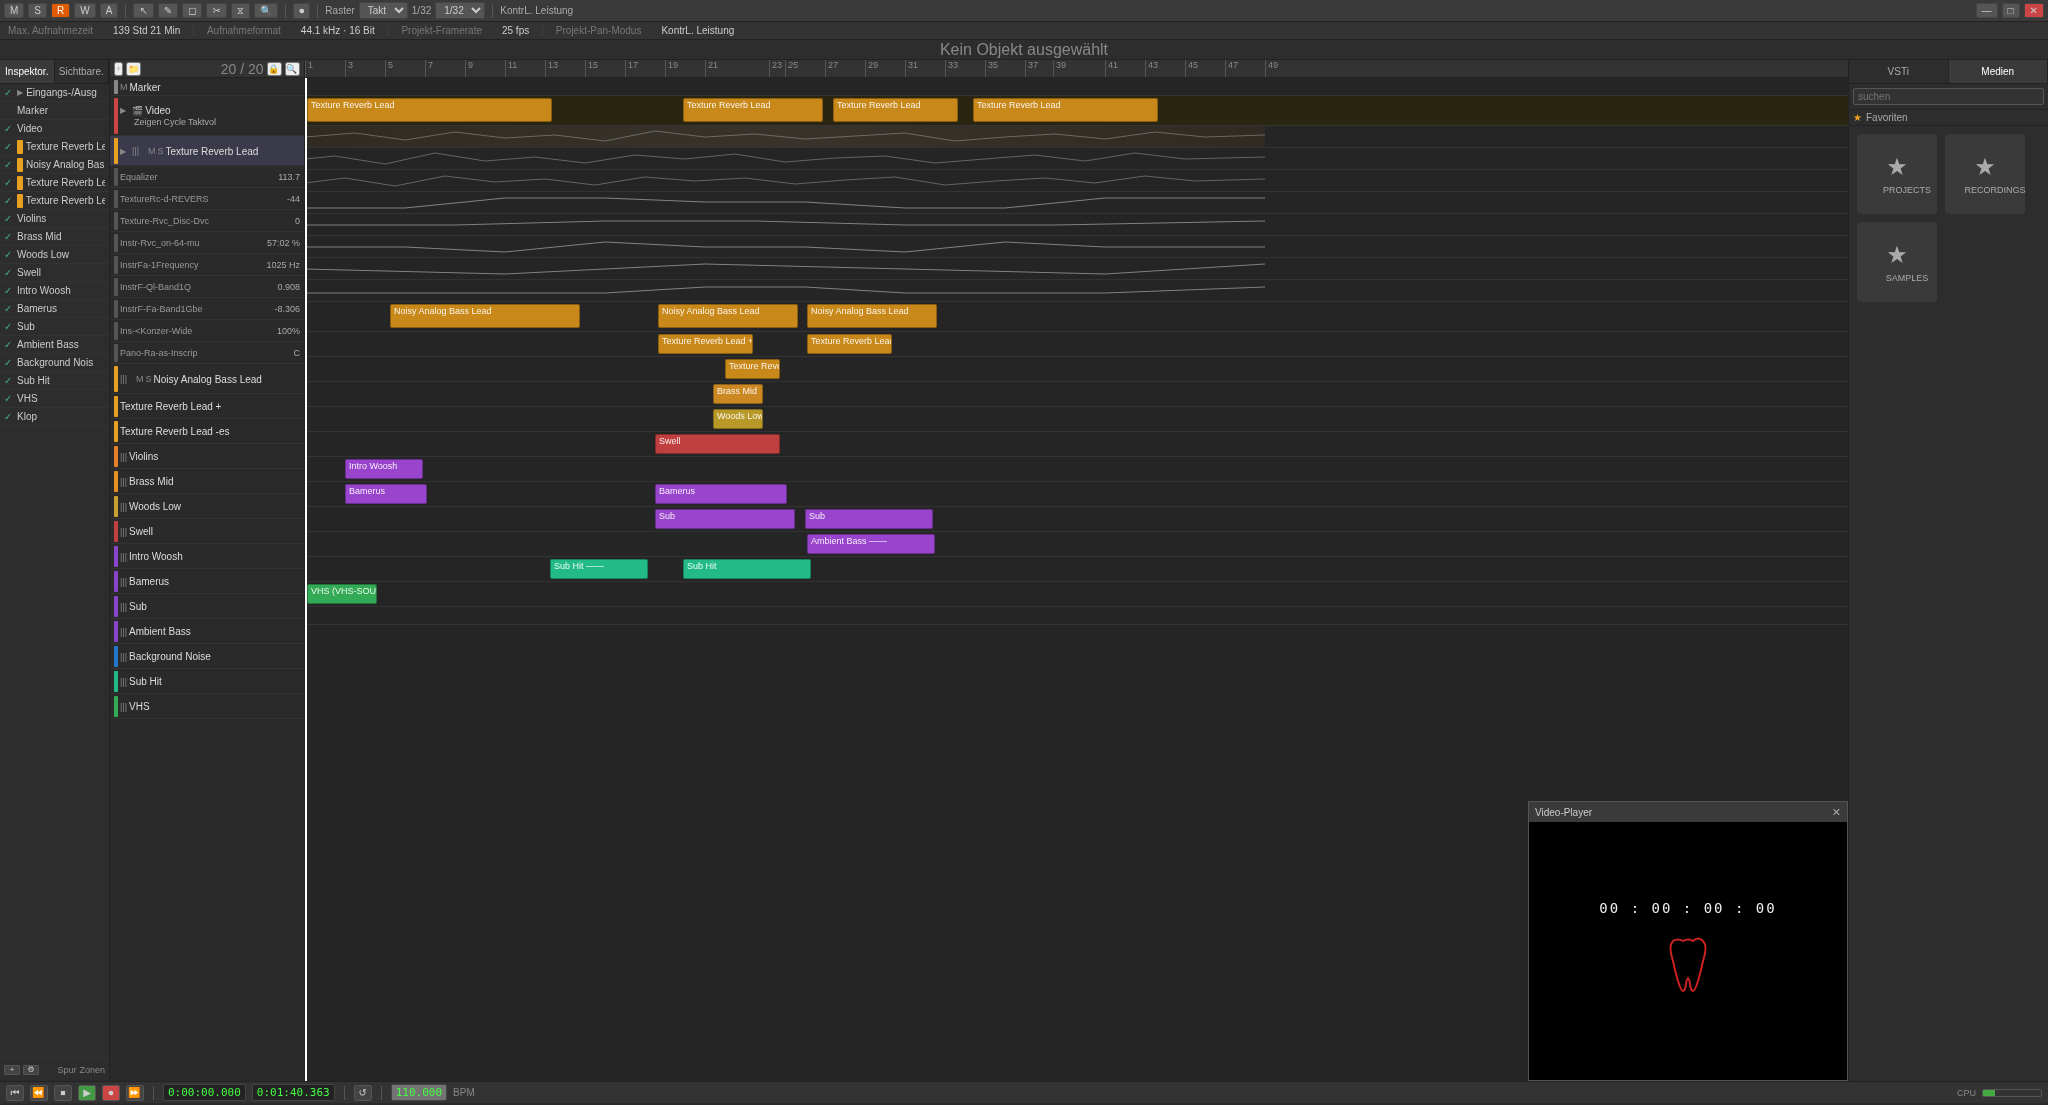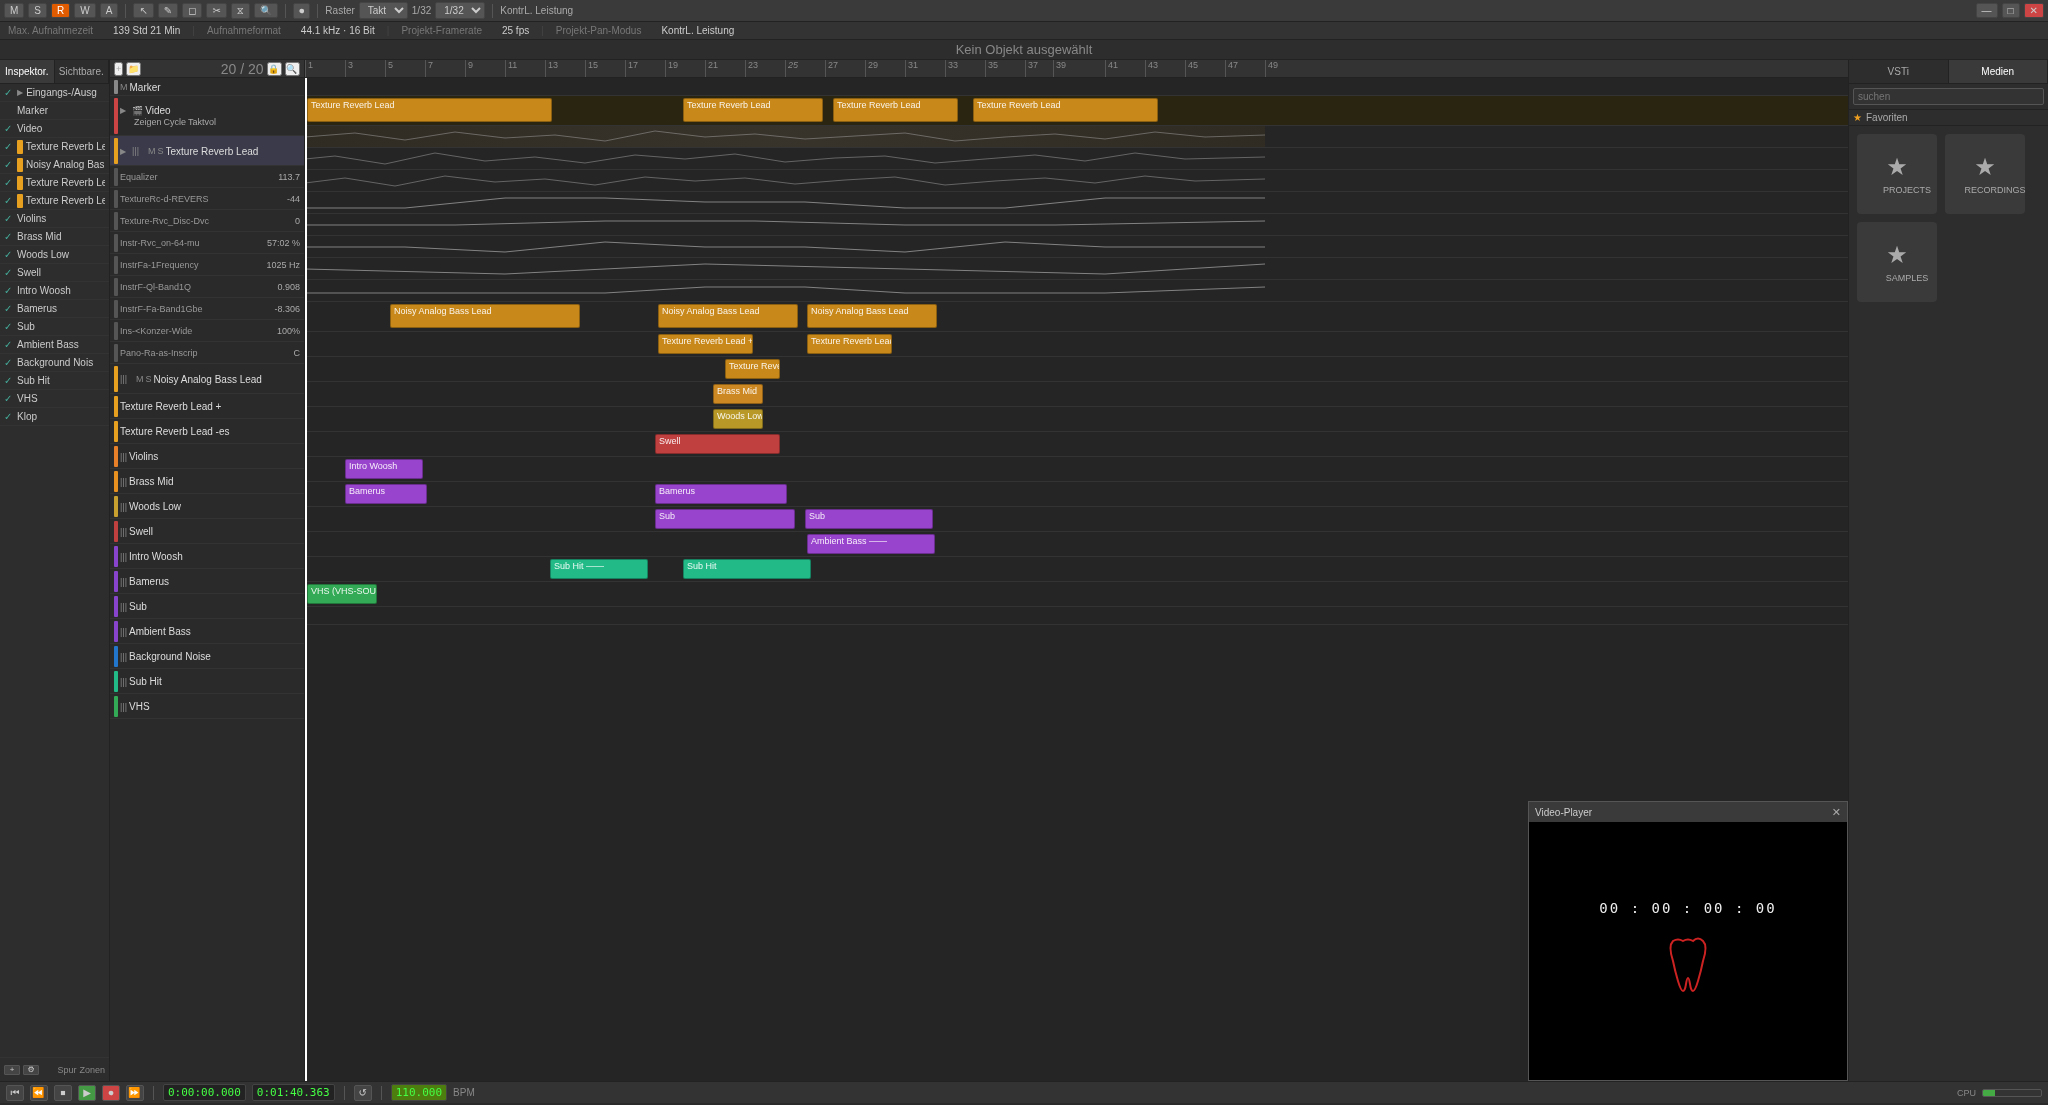--- a/index.html
+++ b/index.html
@@ -51,21 +51,21 @@
     .info-label { color: #777; }
     .info-value { color: #ccc; }
 
     
     #center-title {
       background: #2d2d2d;
       height: 20px;
       display: flex;
       align-items: center;
       justify-content: center;
-      font-size: 13px;
+      font-size: 16px;
       color: #888;
       border-bottom: 1px solid #222;
     }
 
     
     #main-layout {
       display: flex;
       height: calc(1105px - 22px - 18px - 20px - 22px);
     }
 
@@ -332,21 +332,21 @@
     .time-display {
       background: #222;
       border: 1px solid #444;
       color: #4f4;
       font-family: monospace;
       font-size: 11px;
       padding: 1px 4px;
       border-radius: 2px;
     }
     .tempo-display {
-      background: #4d7c0f;
+      background: #737373;
       border: 1px solid #444;
       color: #4f4;
       font-family: monospace;
       font-size: 11px;
       padding: 1px 4px;
       border-radius: 2px;
     }
   </style>
 </head>
 <body>
@@ -745,21 +745,21 @@
         <div class="ruler-mark" style="left:40px;">3</div>
         <div class="ruler-mark" style="left:80px;">5</div>
         <div class="ruler-mark" style="left:120px;">7</div>
         <div class="ruler-mark" style="left:160px;">9</div>
         <div class="ruler-mark" style="left:200px;">11</div>
         <div class="ruler-mark" style="left:240px;">13</div>
         <div class="ruler-mark" style="left:280px;">15</div>
         <div class="ruler-mark" style="left:320px;">17</div>
         <div class="ruler-mark" style="left:360px;">19</div>
         <div class="ruler-mark" style="left:400px;">21</div>
-        <div class="ruler-mark" style="left:440px;">23</div>
+        <div class="ruler-mark" style="left:464px;">23</div>
         <div class="ruler-mark" style="left:480px;font-style:italic;">25</div>
         <div class="ruler-mark" style="left:520px;">27</div>
         <div class="ruler-mark" style="left:560px;">29</div>
         <div class="ruler-mark" style="left:600px;">31</div>
         <div class="ruler-mark" style="left:640px;">33</div>
         <div class="ruler-mark" style="left:680px;">35</div>
         <div class="ruler-mark" style="left:720px;">37</div>
         <div class="ruler-mark" style="left:748px;text-align:right;">39</div>
         <div class="ruler-mark" style="left:800px;">41</div>
         <div class="ruler-mark" style="left:840px;">43</div>

